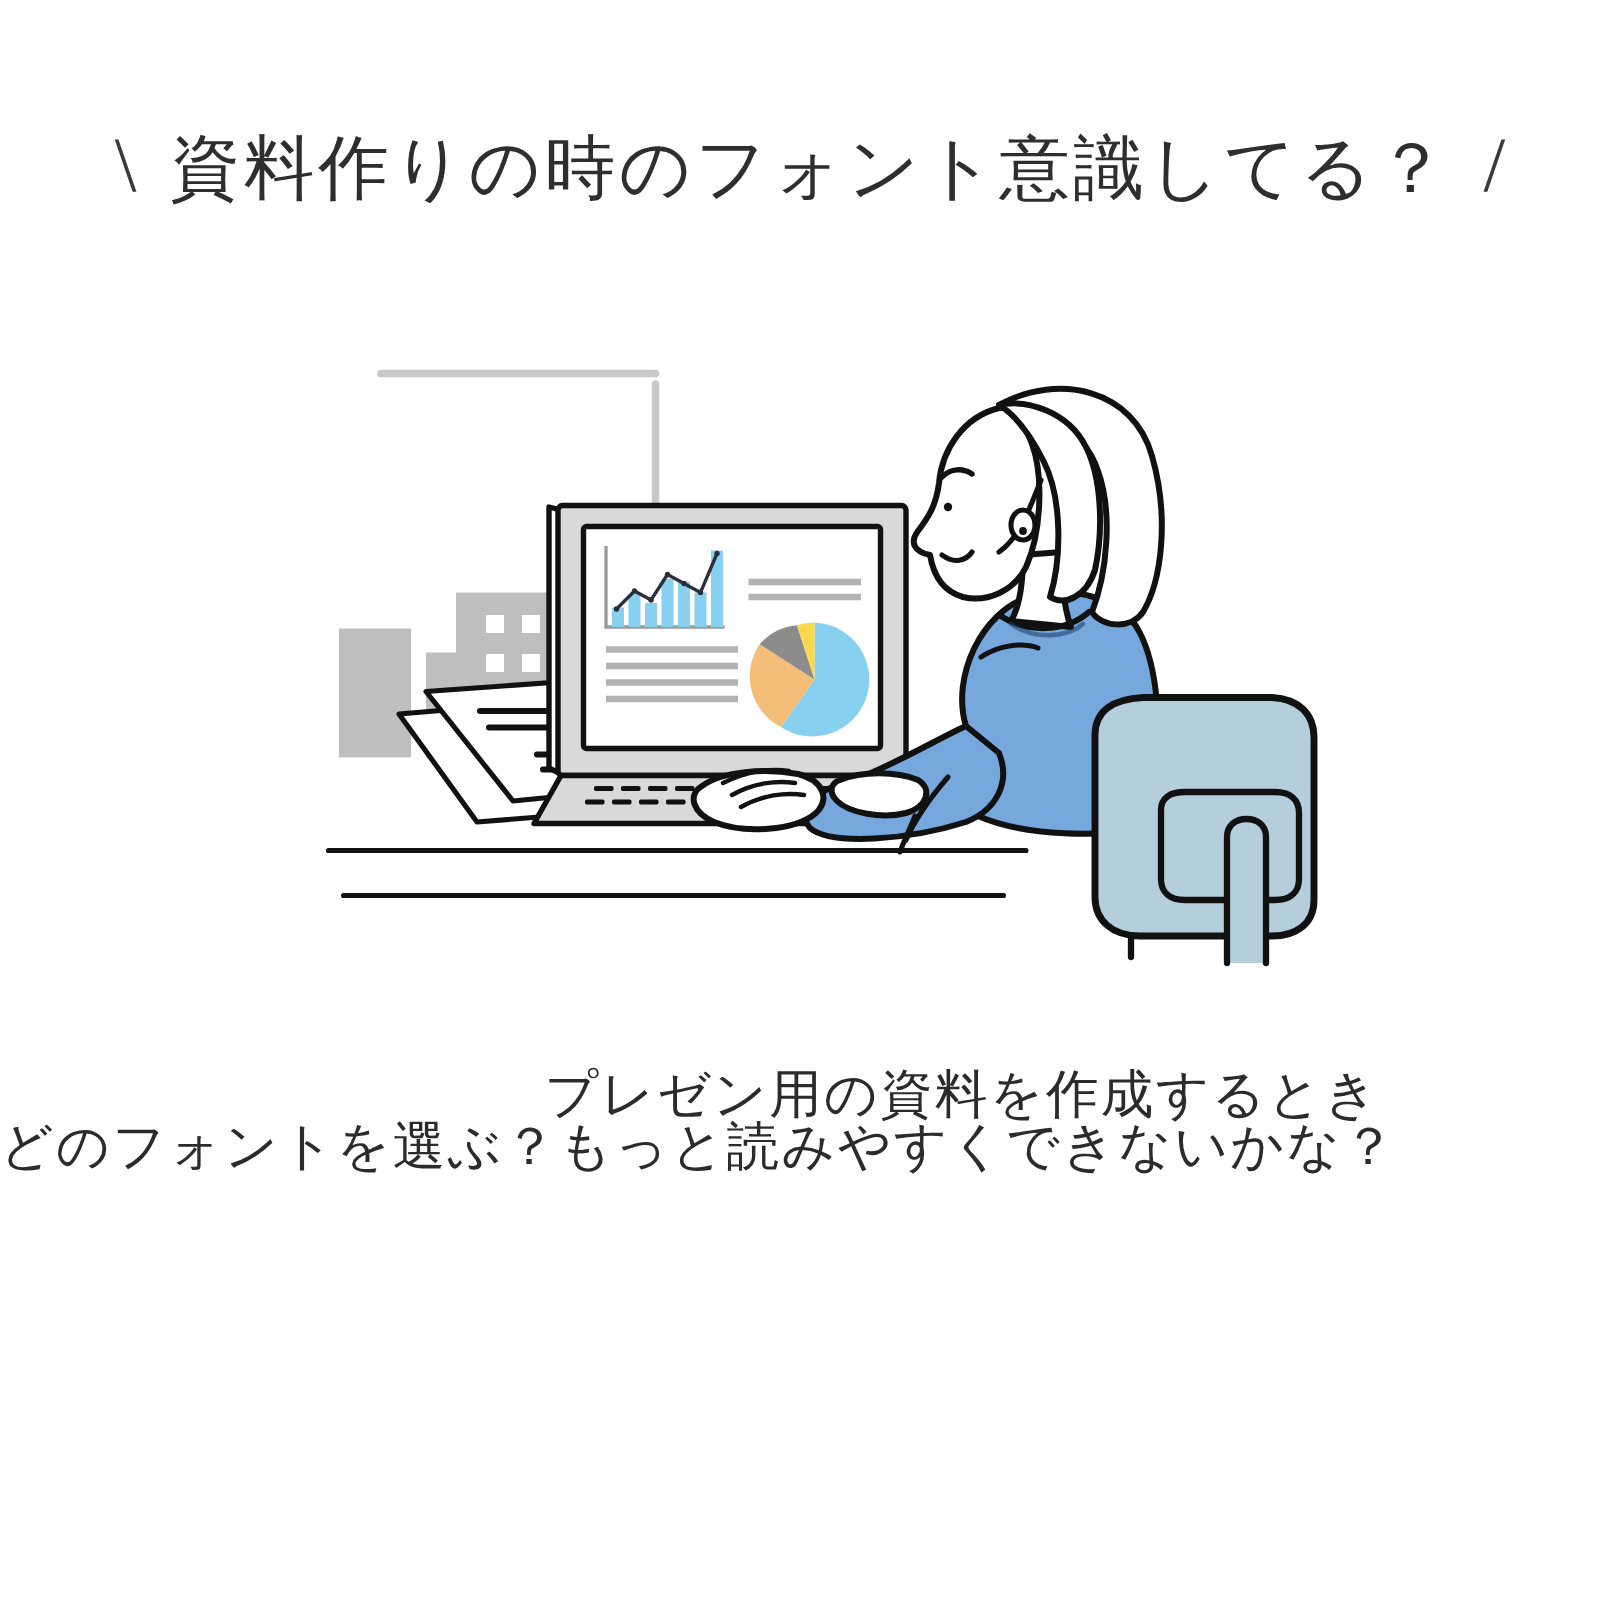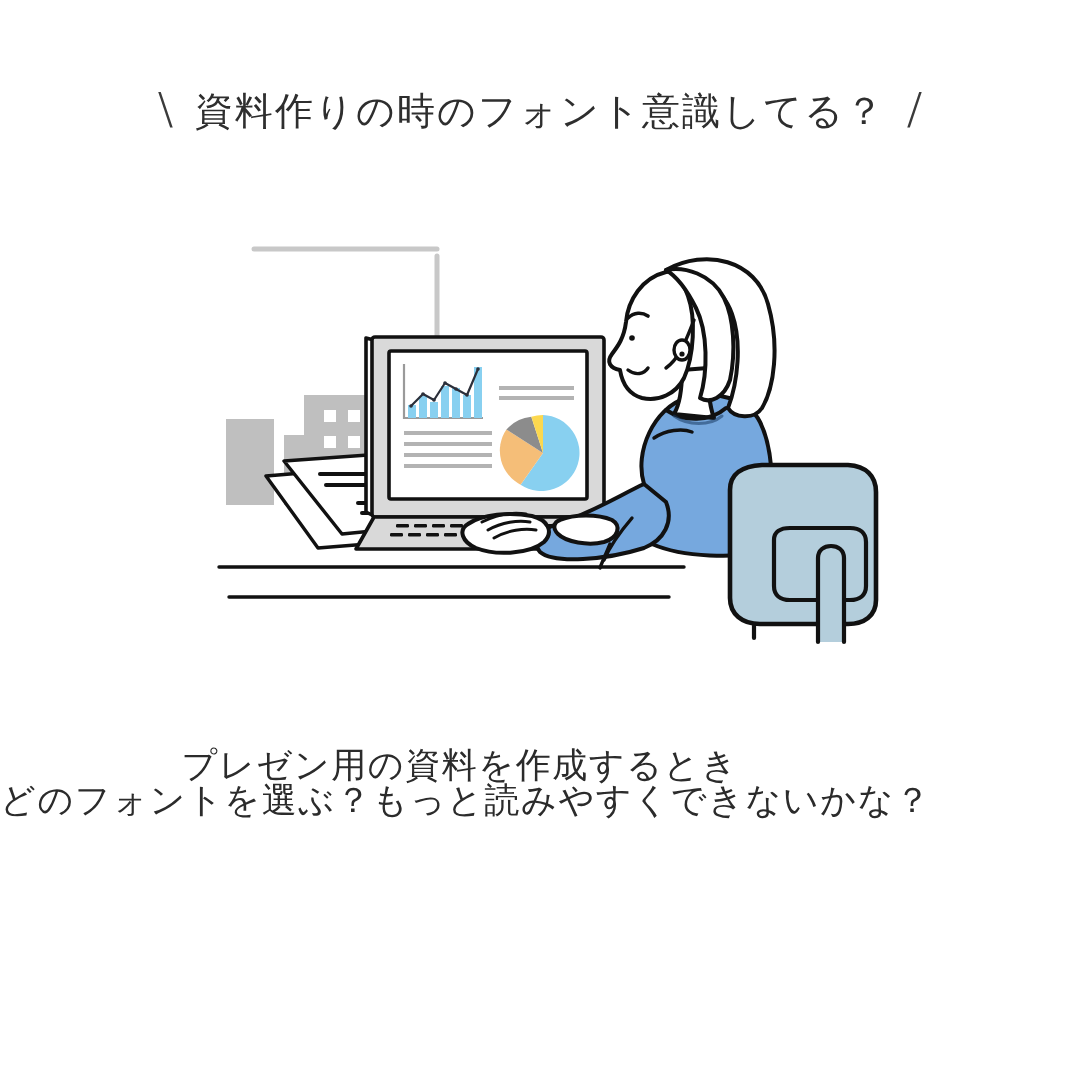--- a/index.html
+++ b/index.html
@@ -38,21 +38,21 @@
     font-family: "Liberation Serif", "DejaVu Serif", serif;
     font-size: 52px;
     line-height: 1;
     color: #3a3a3a;
     font-weight: 400;
     display: inline-block;
     transform: translateY(-2px);
   }
   .title-text {
     font-family: "Liberation Serif", "DejaVu Serif", serif;
-    font-size: 38px;
+    font-size: 47px;
     letter-spacing: 0.055em;
     color: #2e2e2e;
     white-space: nowrap;
     line-height: 1.15;
     font-weight: 400;
   }
 
   
   .illo-wrap {
     position: absolute;
@@ -63,24 +63,24 @@
   }
   .illo-wrap svg {
     display: block;
     width: 100%;
     height: 100%;
   }
 
   
   .body-copy {
     position: absolute;
-    top: 748px;
+    top: 712px;
     left: 0;
     width: 920px;
-    text-align: center;
+    text-align: right;
   }
   .body-line {
     font-family: "Liberation Serif", "DejaVu Serif", serif;
     font-size: 35px;
     letter-spacing: 0.045em;
     color: #2b2b2b;
     line-height: 1;
     white-space: nowrap;
   }
   .body-line + .body-line {

